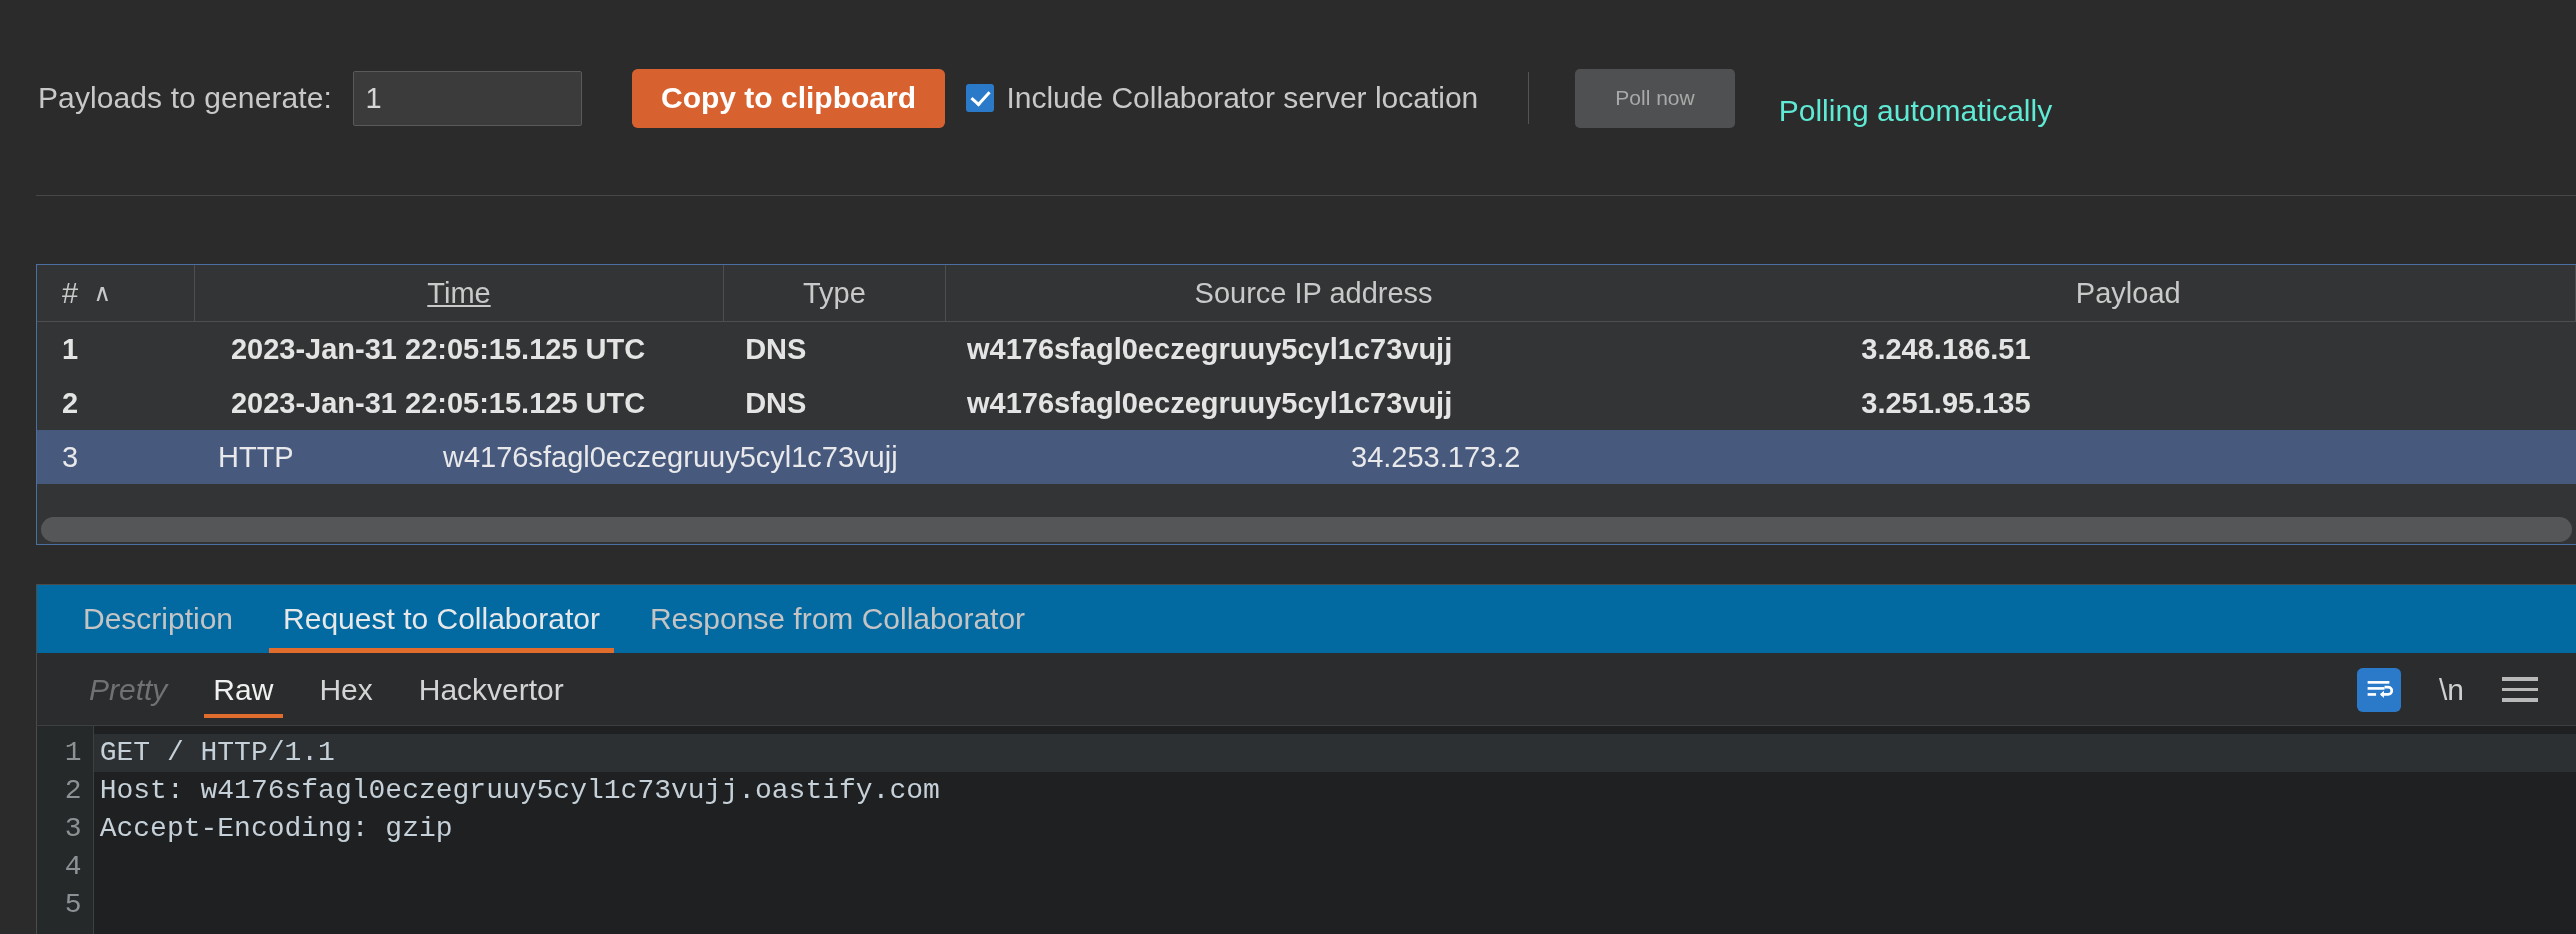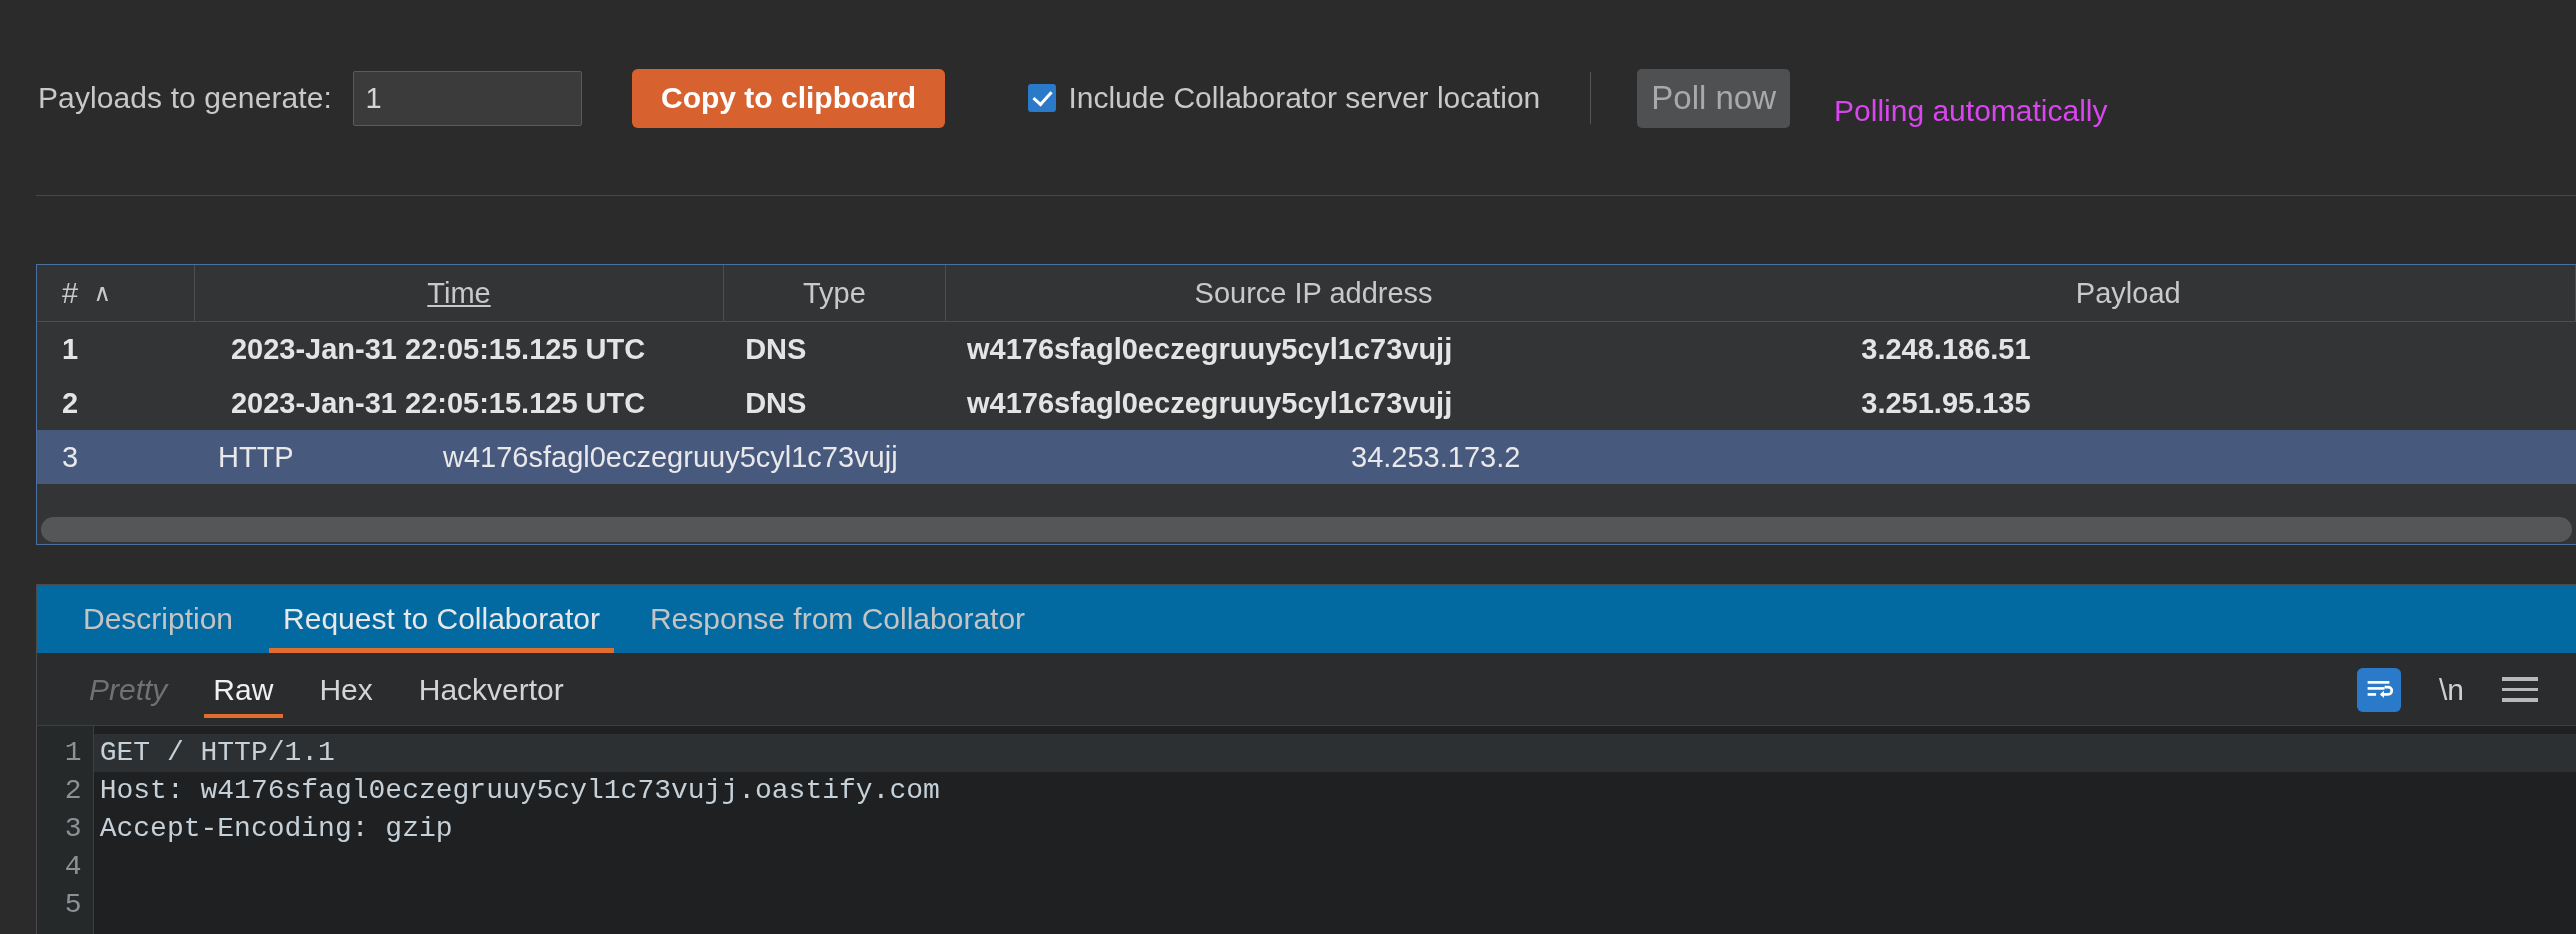--- a/index.html
+++ b/index.html
@@ -44,21 +44,21 @@
     padding: 0 29px;
     background: #d8622f;
     border: none; border-radius: 5.7px;
     color: #ffffff; font-size: 30px; font-weight: bold;
     font-family: "Liberation Sans", sans-serif;
     cursor: pointer;
     white-space: nowrap;
     display: flex; align-items: center; justify-content: center;
   }
   .chk-wrap {
-    margin-left: 83px;
+    margin-left: 21px;
     display: flex; align-items: center; gap: 12.4px;
     cursor: pointer;
   }
   .chkbox {
     width: 28px; height: 28px;
     background: #2b79c9;
     border-radius: 2.9px;
     position: relative;
     flex: none;
   }
@@ -72,32 +72,32 @@
     transform: rotate(42deg);
   }
   .chk-label { color: #c8c8c8; font-size: 30px; white-space: nowrap; }
   .tb-sep {
     margin-left: 50px;
     width: 1px; height: 52px;
     background: #545454;
   }
   .btn-flat {
     margin-left: 46px;
-    height: 59px; padding: 0 14px;
+    height: 59px; padding: 0 40px;
     background: #4e5052;
     border: none; border-radius: 4.8px;
-    color: #a9a9a9; font-size: 33px;
+    color: #a9a9a9; font-size: 21px;
     font-family: "Liberation Sans", sans-serif;
     display: flex; align-items: center; justify-content: center;
     white-space: nowrap;
     cursor: pointer;
   }
   .poll-status {
     margin-left: 44px;
-    color: #d946ef; font-size: 30px; white-space: nowrap; margin-top: 26px;
+    color: #5eead4; font-size: 30px; white-space: nowrap; margin-top: 26px;
   }
   .tb-divider {
     position: absolute; left: 36px; right: 0; top: 195px;
     height: 1px; background: #474747;
   }
 
   
   .table-panel {
     position: absolute;
     left: 36px; top: 264px; right: 0; height: 281px;

